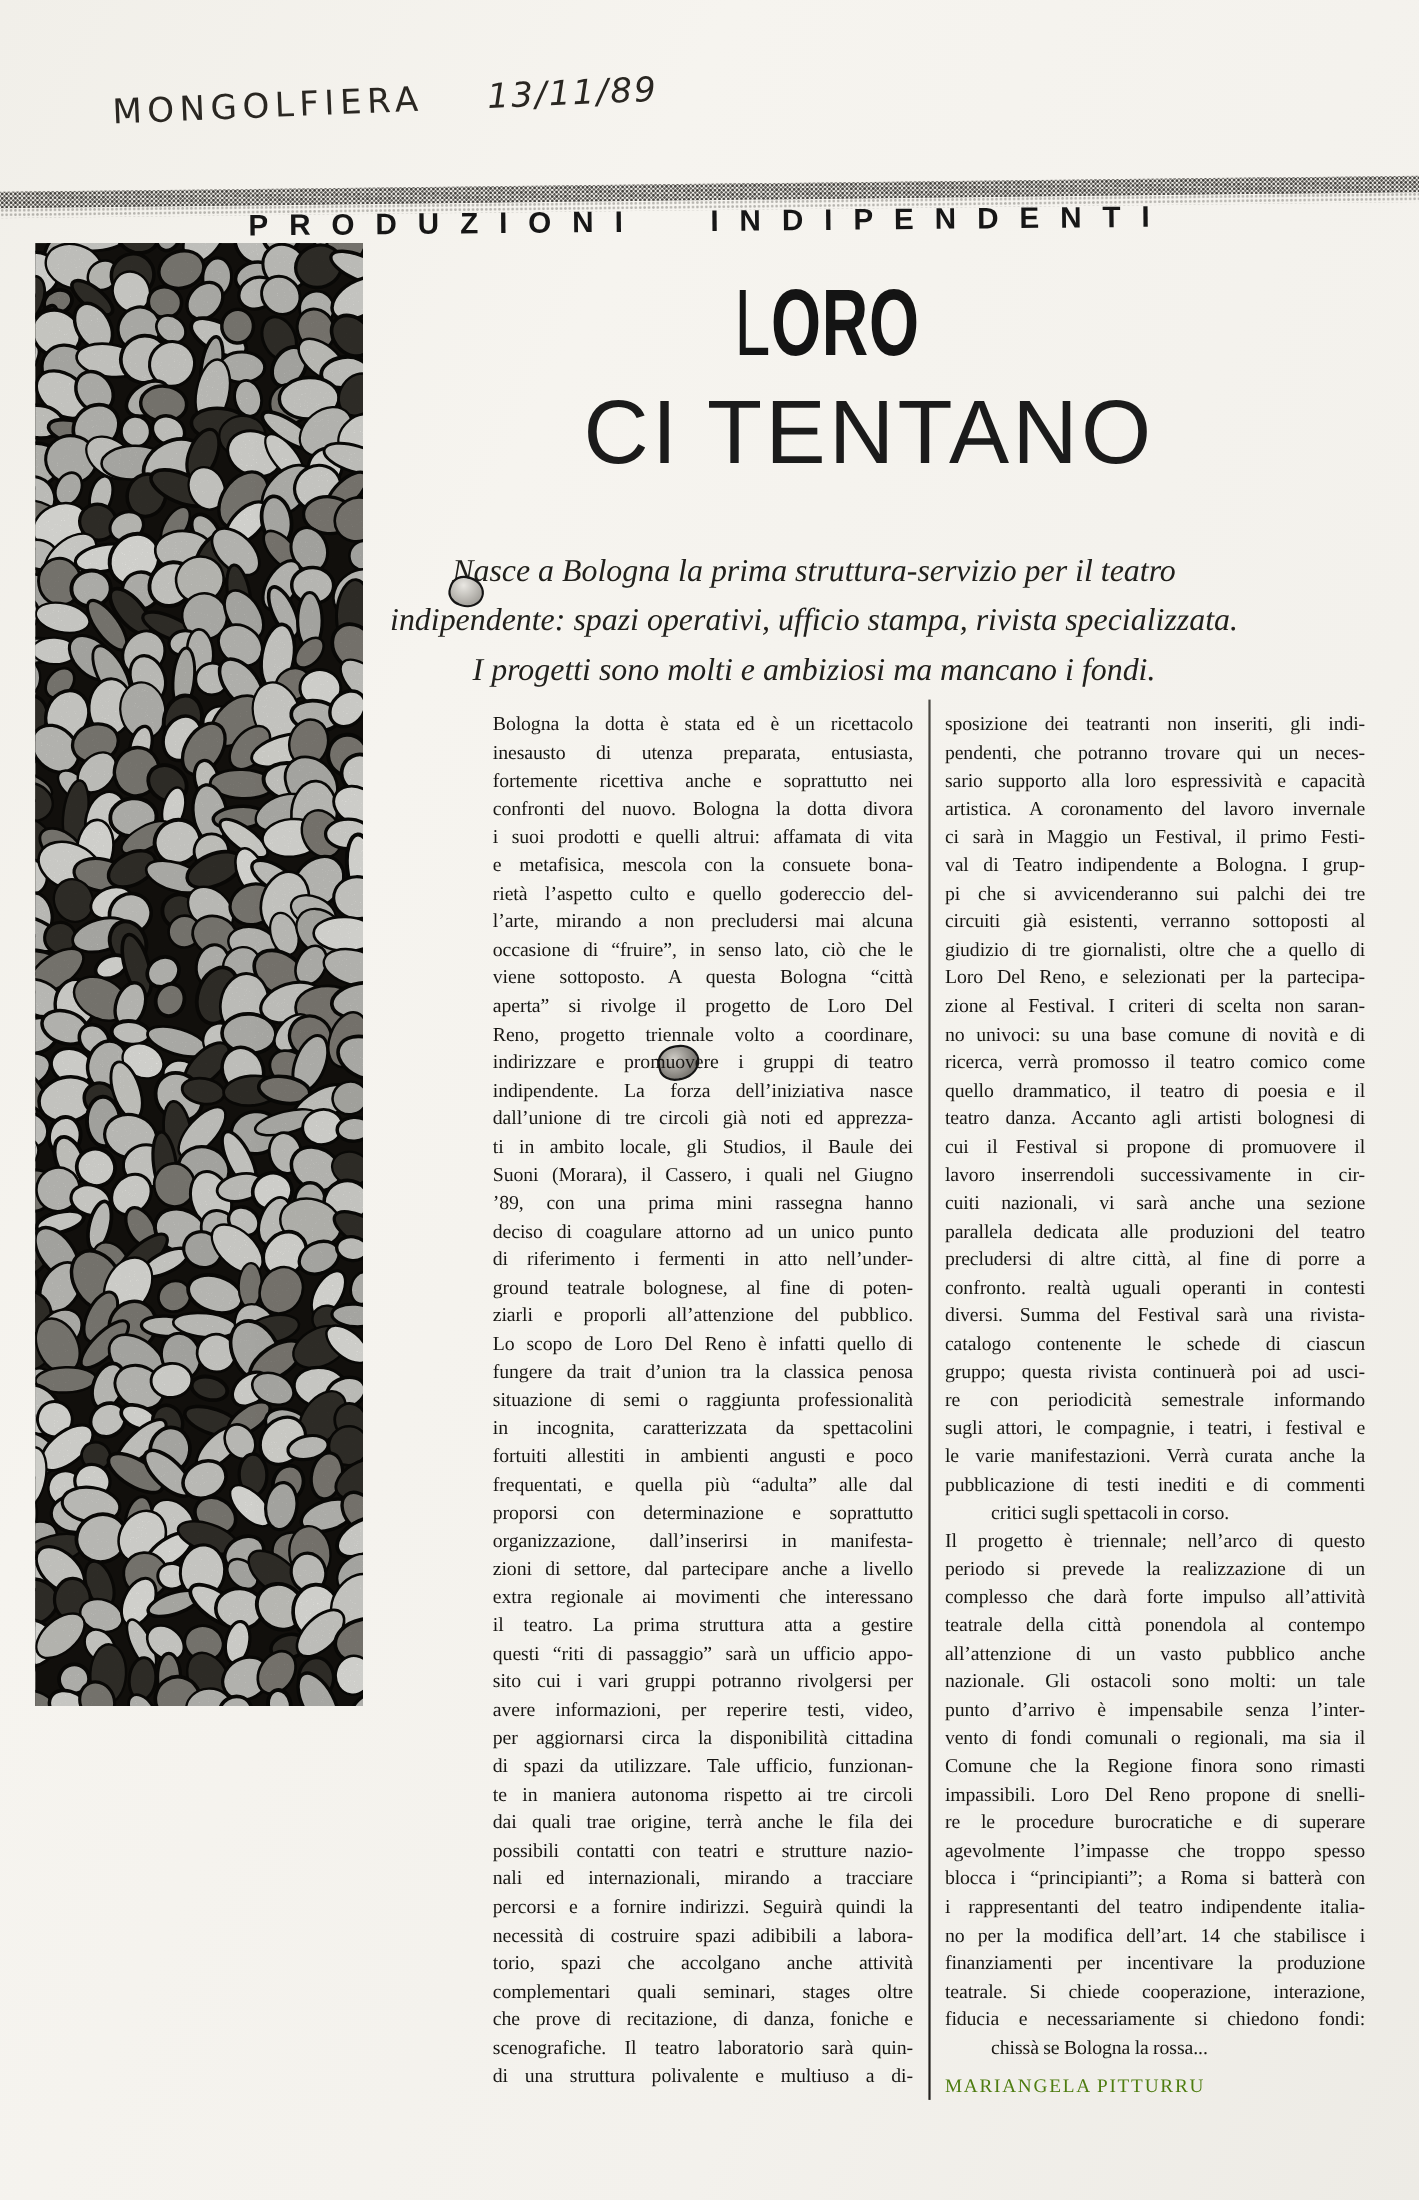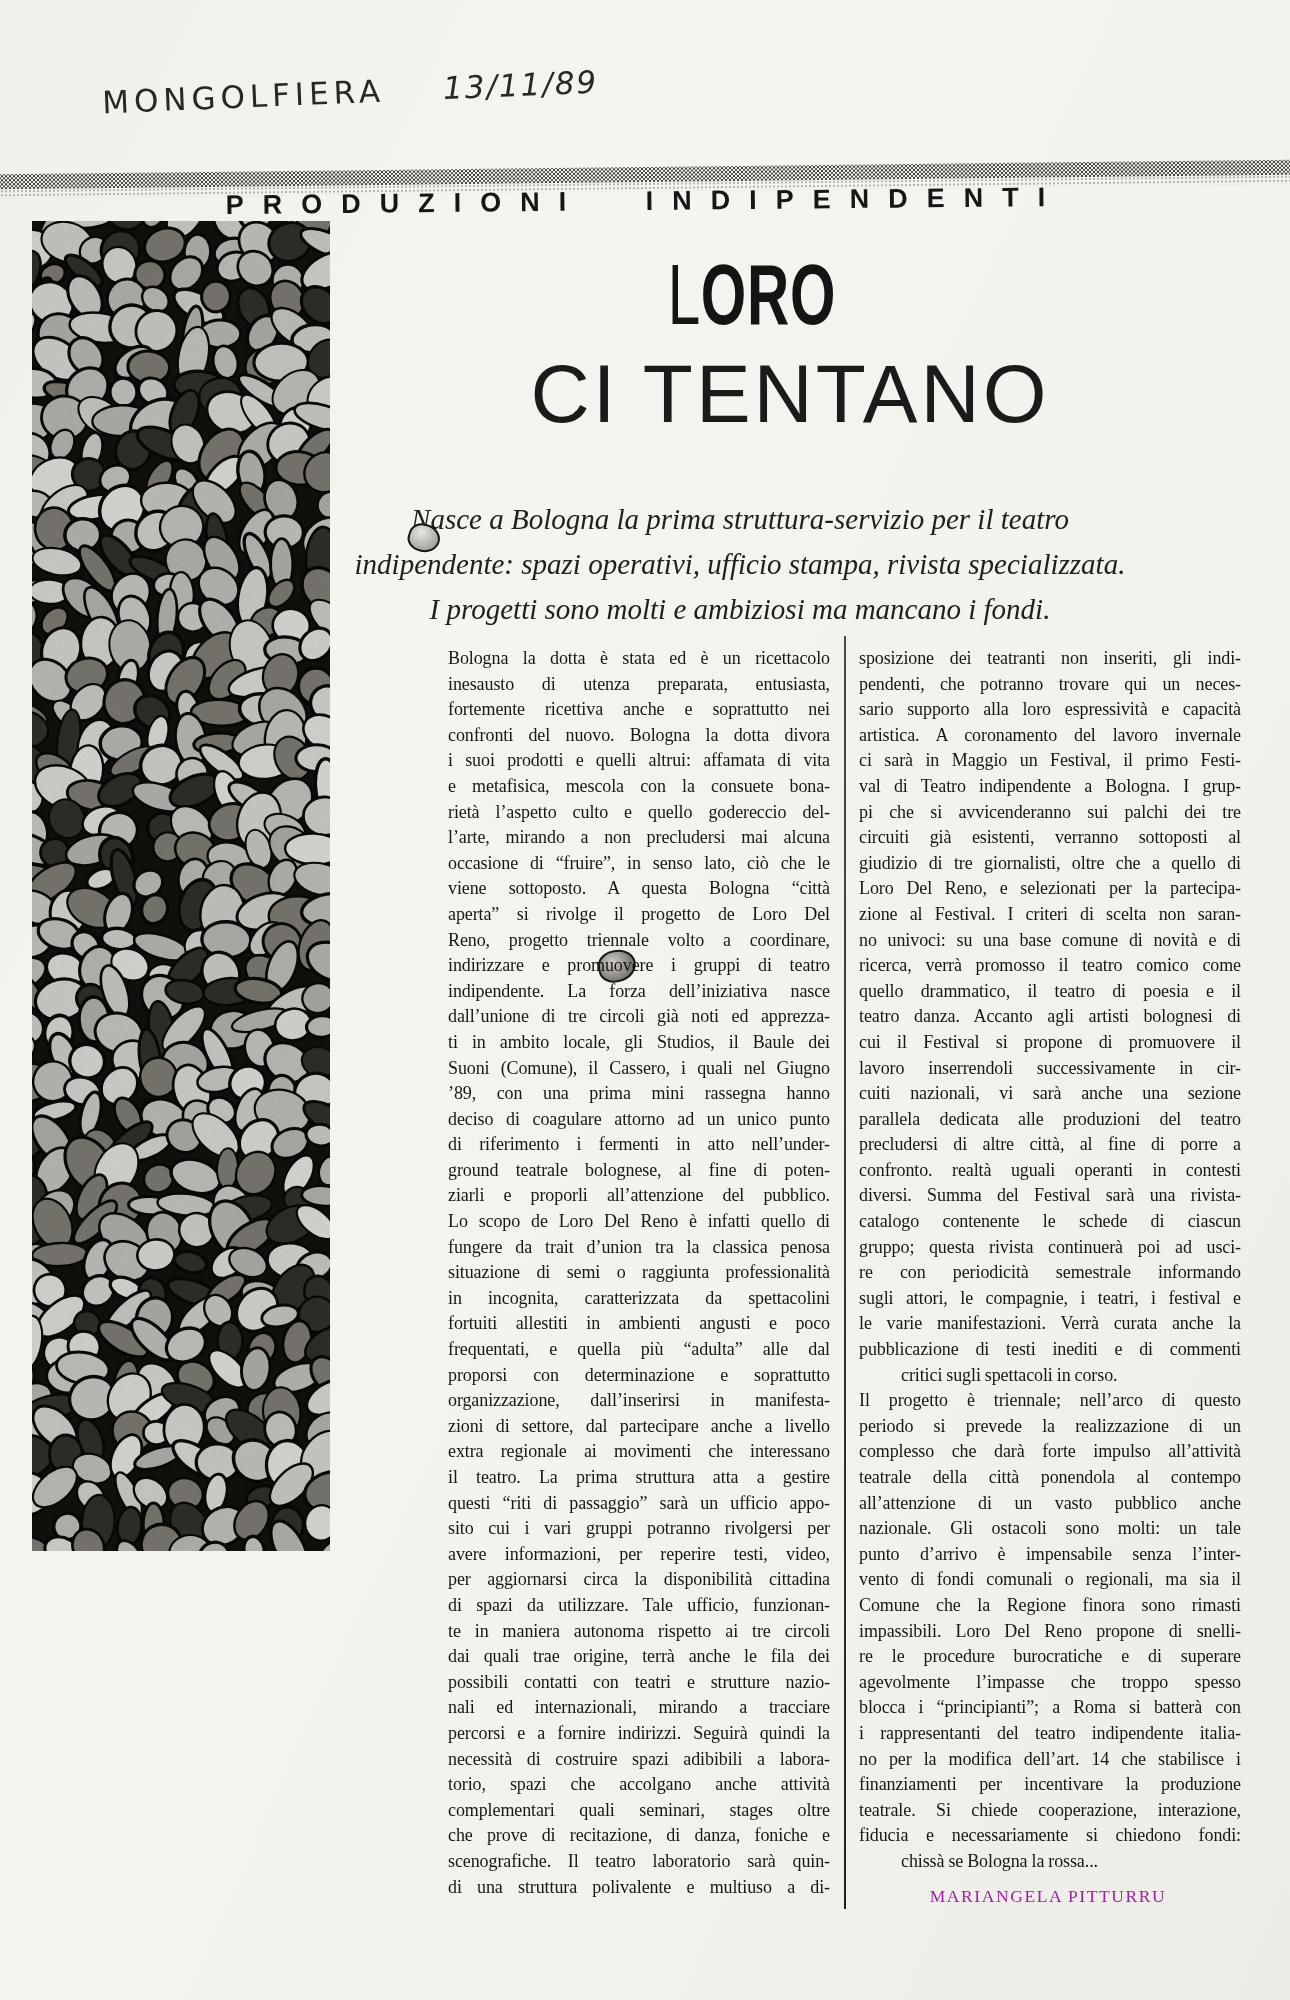--- a/index.html
+++ b/index.html
@@ -58,22 +58,22 @@
   .stray.s1 { left:408px; top:524px; width:28px; height:24px; transform:rotate(18deg); }
   .stray.s2 { left:598px; top:950px; width:34px; height:28px; transform:rotate(-12deg);
               background:radial-gradient(circle at 40% 35%, #cfccc6, #55524d); }
   
   .article { position:absolute; left:448px; top:646px; display:flex; }
   .col { width:382px; font-size:18px; line-height:25.6px; letter-spacing:-0.1px;
          word-spacing:-0.4px; color:#181613; }
   .tline { text-align:justify; text-align-last:justify; height:25.6px; overflow:hidden; }
   .para .tline:last-child { text-align-last:left;margin-left:42px; }
   .rule { width:2px; background:linear-gradient(#4a4843,#23211e); margin:-10px 13px 0 14px; }
-  .byline { margin-top:9px; text-align:center; font-size:17.5px; letter-spacing:1.6px;
-            color:#a21caf; padding-right:4px; }
+  .byline { margin-top:9px; text-align:left; font-size:17.5px; letter-spacing:1.6px;
+            color:#4d7c0f; padding-right:4px; }
 </style>
 </head>
 <body>
 
 <div class="handwriting">
   <span>MONGOLFIERA</span><span class="date">13/11/89</span>
 </div>
 
 <div class="band"></div>
 <div class="band2"></div>
@@ -591,21 +591,21 @@
       <div class="tline">rietà l’aspetto culto e quello godereccio del-</div>
       <div class="tline">l’arte, mirando a non precludersi mai alcuna</div>
       <div class="tline">occasione di “fruire”, in senso lato, ciò che le</div>
       <div class="tline">viene sottoposto. A questa Bologna “città</div>
       <div class="tline">aperta” si rivolge il progetto de Loro Del</div>
       <div class="tline">Reno, progetto triennale volto a coordinare,</div>
       <div class="tline">indirizzare e promuovere i gruppi di teatro</div>
       <div class="tline">indipendente. La forza dell’iniziativa nasce</div>
       <div class="tline">dall’unione di tre circoli già noti ed apprezza-</div>
       <div class="tline">ti in ambito locale, gli Studios, il Baule dei</div>
-      <div class="tline">Suoni (Comune), il Cassero, i quali nel Giugno</div>
+      <div class="tline">Suoni (Morara), il Cassero, i quali nel Giugno</div>
       <div class="tline">’89, con una prima mini rassegna hanno</div>
       <div class="tline">deciso di coagulare attorno ad un unico punto</div>
       <div class="tline">di riferimento i fermenti in atto nell’under-</div>
       <div class="tline">ground teatrale bolognese, al fine di poten-</div>
       <div class="tline">ziarli e proporli all’attenzione del pubblico.</div>
       <div class="tline">Lo scopo de Loro Del Reno è infatti quello di</div>
       <div class="tline">fungere da trait d’union tra la classica penosa</div>
       <div class="tline">situazione di semi o raggiunta professionalità</div>
       <div class="tline">in incognita, caratterizzata da spettacolini</div>
       <div class="tline">fortuiti allestiti in ambienti angusti e poco</div>

